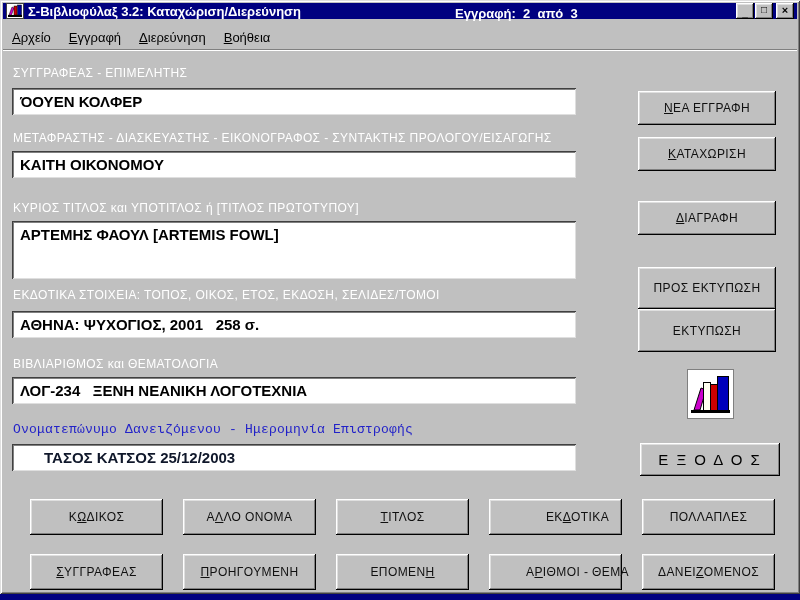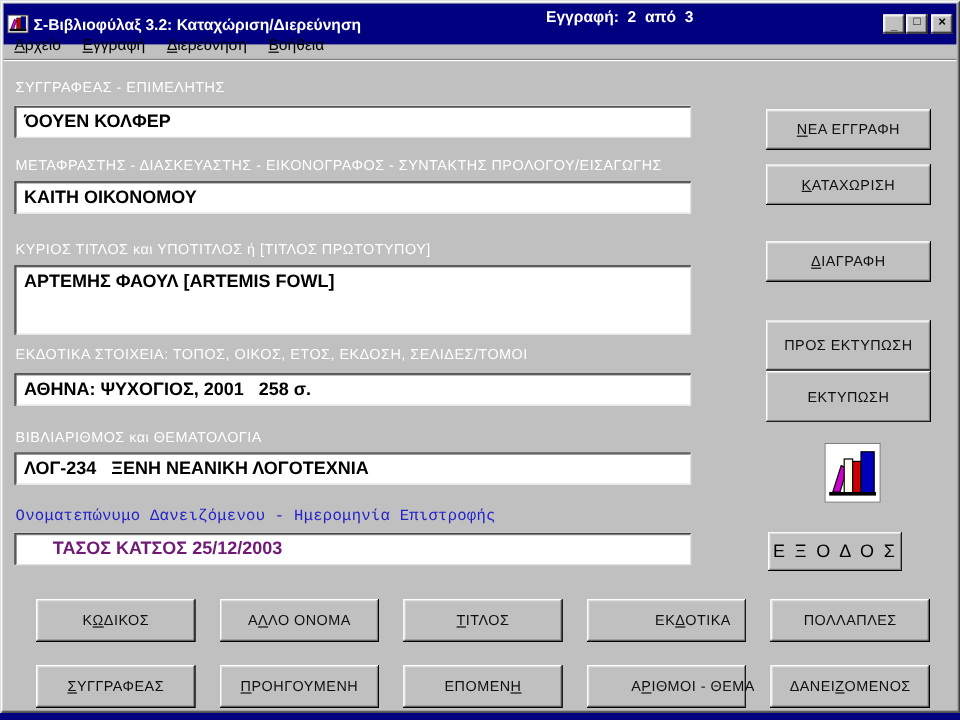--- a/index.html
+++ b/index.html
@@ -9,21 +9,21 @@
     font-family: "Liberation Sans", sans-serif;
     -webkit-font-smoothing: none;
   }
   .window {
     position: absolute; left: 0; top: 0; width: 800px; height: 594px;
     background: #c0c0c0;
     box-shadow: inset 1px 1px 0 #dfdfdf, inset -1px -1px 0 #404040, inset 2px 2px 0 #fff, inset -2px -2px 0 #808080;
   }
   
   .titlebar {
-    position: absolute; left: 3px; top: 3px; right: 3px; height: 34px;
+    position: absolute; left: 3px; top: 3px; right: 3px; height: 16px;
     background: #000080; color: #fff;
     display: flex; align-items: center;
     font-size: 13px; font-weight: bold;
   }
   .app-icon { width: 18px; height: 16px; margin: 0 4px 0 3px; flex: 0 0 auto; }
   .title-text { white-space: pre; }
   .record-status { position: absolute; left: 452px; top: 3px; white-space: pre; }
   .win-controls { margin-left: auto; display: flex; padding-right: 3px; align-items: center; }
   .win-btn {
     width: 18px; height: 16px; background: #c0c0c0; color: #000;
@@ -52,32 +52,32 @@
   .lbl-borrower { color: #2222c8; font-size: 13px; letter-spacing: 0.2px; font-family: Liberation Mono, monospace; }
   .field {
     position: absolute; left: 12px; width: 564px; height: 27px;
     background: #fff; color: #000;
     box-shadow: inset 1px 1px 0 #404040, inset -1px -1px 0 #dfdfdf, inset 2px 2px 0 #808080, inset -2px -2px 0 #fff;
     font-size: 15px; font-weight: bold; white-space: pre;
     display: flex; align-items: center; padding: 0 8px;
     cursor: text;
   }
   .field.multiline { align-items: flex-start; padding-top: 5px; }
-  .field.red { color: #701a75; padding-left: 32px; }
+  .field.red { color: #0f172a; padding-left: 32px; }
   
   .btn {
     position: absolute; background: #c0c0c0; color: #101010;
     box-shadow: inset -1px -1px 0 #000, inset 1px 1px 0 #fff, inset -2px -2px 0 #808080, inset 2px 2px 0 #dfdfdf;
     display: flex; align-items: center; justify-content: center;
     font-size: 12px; letter-spacing: 0.4px; white-space: pre; cursor: pointer;
     font-family: "Liberation Sans", sans-serif;
   }
   .btn u { text-decoration: underline; }
   .btn-right { left: 638px; width: 138px; height: 34px; }
-  .btn-exit { left: 640px; top: 443px; width: 112px; height: 33px; font-size: 15px; letter-spacing: 2px; color: #000; }
+  .btn-exit { left: 640px; top: 443px; width: 140px; height: 33px; font-size: 15px; letter-spacing: 2px; color: #000; }
   .books-icon-box { position: absolute; left: 687px; top: 369px; width: 47px; height: 50px; }
   .nav-btn { width: 133px; height: 36px; }
   .row1 { top: 499px; }
   .row2 { top: 554px; }
   .c1 { left: 30px; } .c2 { left: 183px; } .c3 { left: 336px; } .c4 { left: 489px; padding-left: 44px; } .c5 { left: 642px; }
 </style>
 </head>
 <body>
 
 <div class="window">

